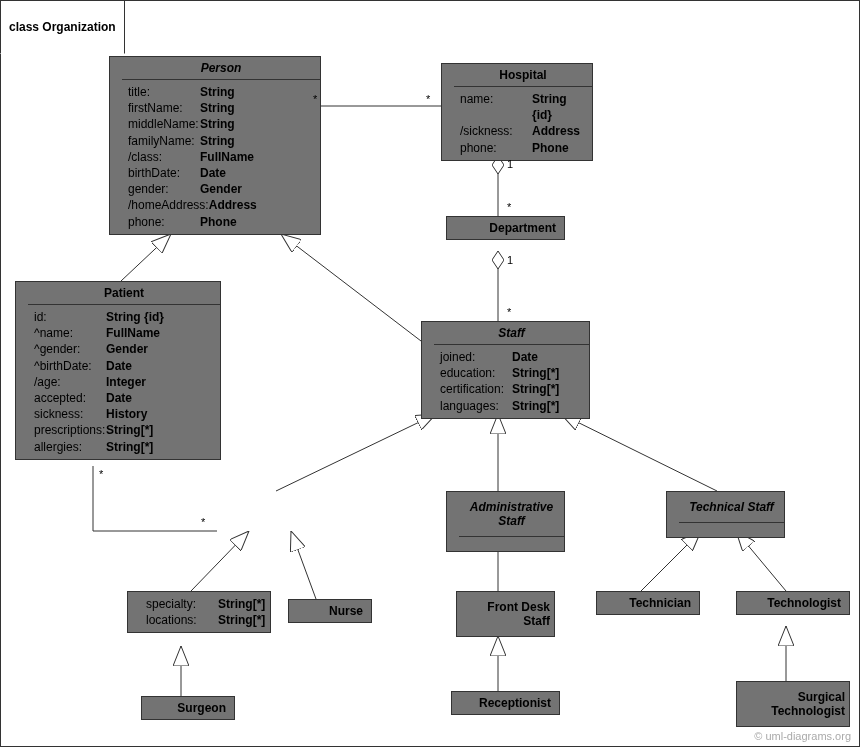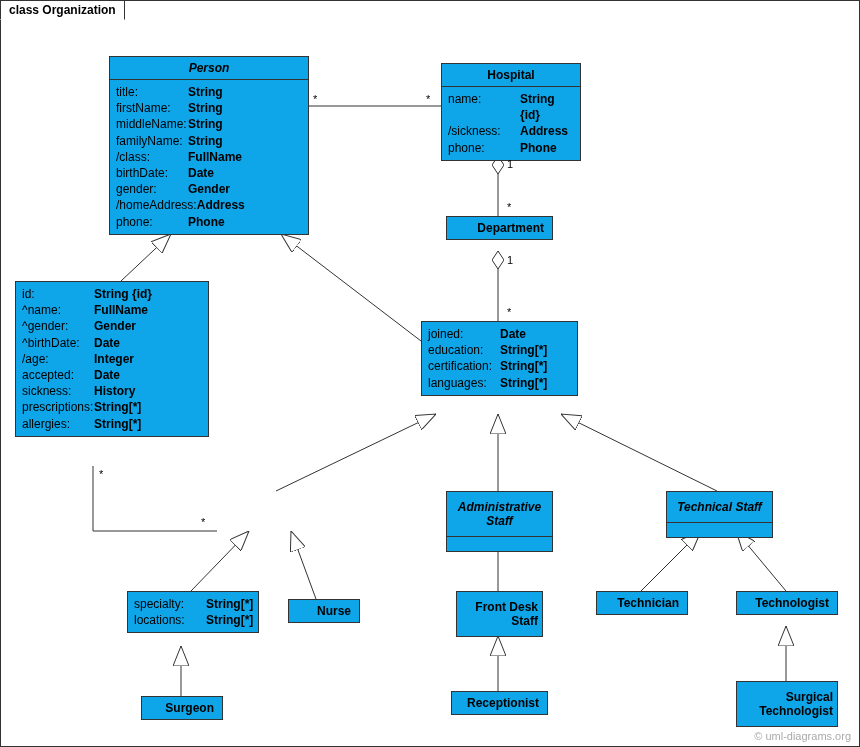--- a/index.html
+++ b/index.html
@@ -15,30 +15,31 @@
     height: 747px;
     border: 1px solid #333;
     box-sizing: border-box;
   }
   .tab {
     position: absolute;
     top: -1px;
     left: -1px;
     border: 1px solid #333;
     border-bottom: 1px solid white;
-    padding: 2px 8px;
+    padding: 19px 8px;
     background: white;
     font-weight: bold;
     z-index: 5;
   }
   .class-box {
     position: absolute;
     border: 1px solid #333;
-    background: #0ea5e9;
+    background: #737373;
     z-index: 2;
+    padding-left: 12px;
   }
   .class-name {
     text-align: center;
     font-weight: bold;
     padding: 4px 8px;
     border-bottom: 1px solid #333;
   }
   .class-name.no-border {
     border-bottom: none;
     text-align: right;
@@ -200,20 +201,21 @@
           <span class="attr-type">Phone</span>
         </div>
       </div>
   </div>
 
   <div class="class-box" style="left:445px; top:215px; width:105px">
     <div class="class-name no-border">Department</div>
   </div>
 
   <div class="class-box" style="left:420px; top:320px; width:155px">
+    <div class="class-name italic">Staff</div>
     <div class="attrs">
         <div class="attr-row">
           <span class="attr-name">joined:</span>
           <span class="attr-type">Date</span>
         </div>
         <div class="attr-row">
           <span class="attr-name">education:</span>
           <span class="attr-type">String[*]</span>
         </div>
         <div class="attr-row">
@@ -221,20 +223,21 @@
           <span class="attr-type">String[*]</span>
         </div>
         <div class="attr-row">
           <span class="attr-name">languages:</span>
           <span class="attr-type">String[*]</span>
         </div>
       </div>
   </div>
 
   <div class="class-box" style="left:14px; top:280px; width:192px">
+    <div class="class-name">Patient</div>
     <div class="attrs">
         <div class="attr-row">
           <span class="attr-name">id:</span>
           <span class="attr-type">String {id}</span>
         </div>
         <div class="attr-row">
           <span class="attr-name">^name:</span>
           <span class="attr-type">FullName</span>
         </div>
         <div class="attr-row">

